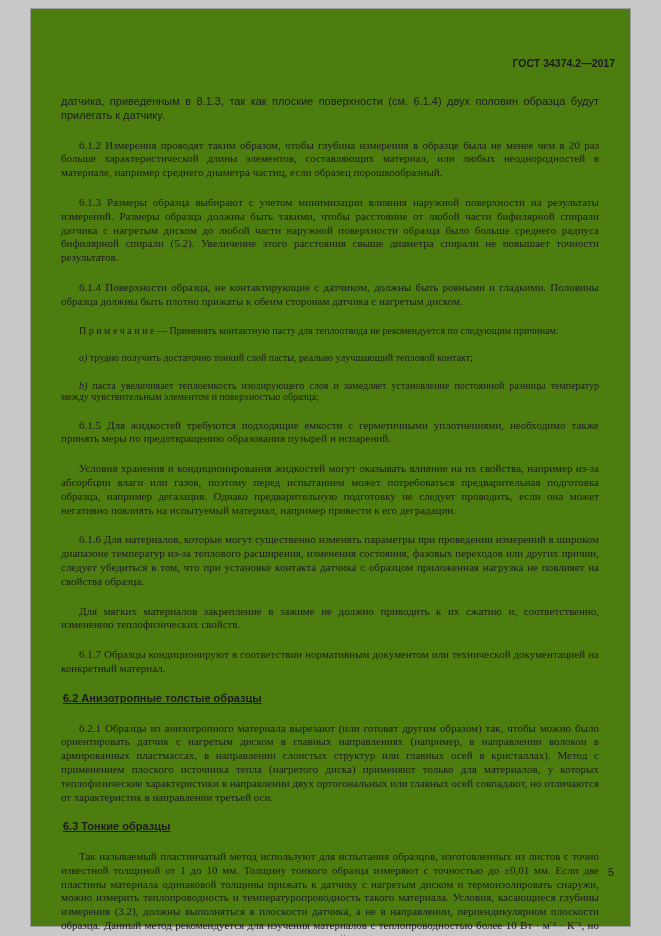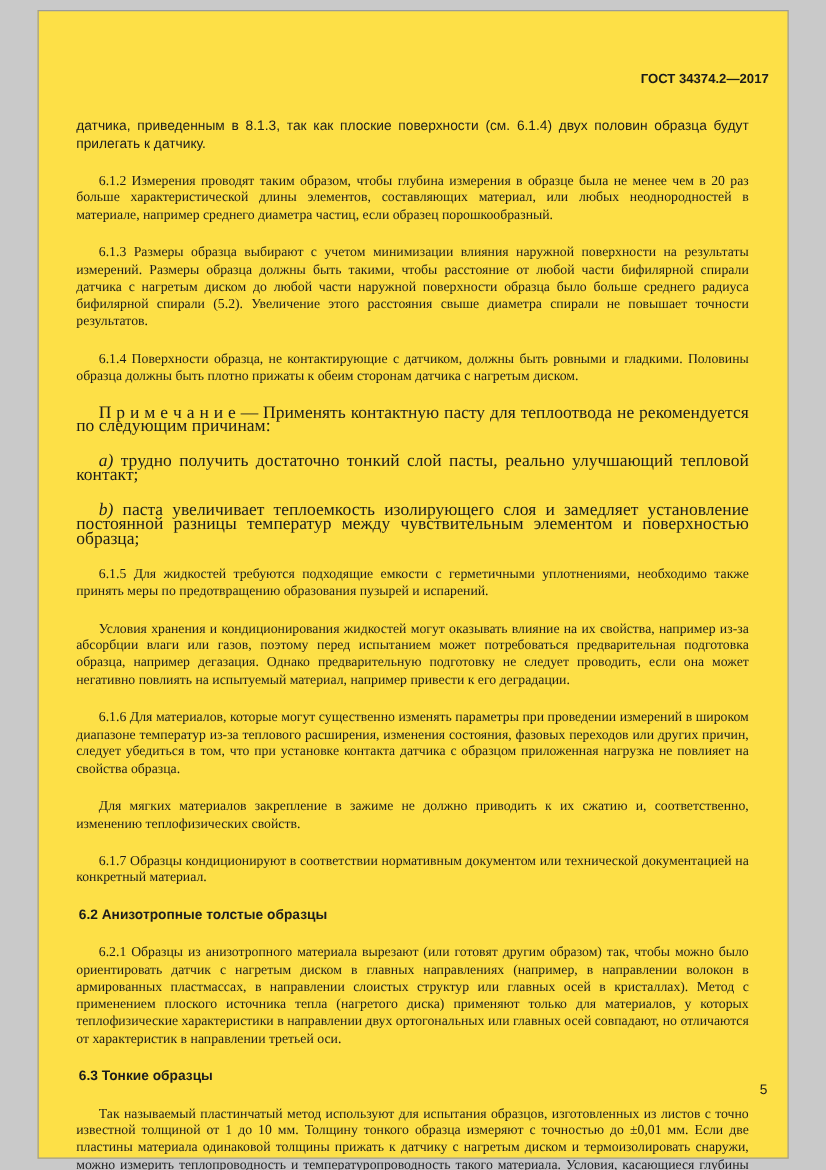--- a/index.html
+++ b/index.html
@@ -13,21 +13,21 @@
     font-family: "Liberation Sans", "DejaVu Sans", sans-serif;
     overflow: hidden;
     position: relative;
   }
   .page {
     position: absolute;
     left: 30px;
     top: 8px;
     width: 601px;
     height: 919px;
-    background: #fde047;
+    background: #4d7c0f;
     border: 1px solid #9b9b9b;
     box-sizing: border-box;
   }
   .page-inner {
     padding: 48px 15px 0 14px;
   }
   .doc-header {
     text-align: right;
     font-weight: bold;
     font-size: 10.5px;
@@ -45,26 +45,27 @@
   }
   .indent {
     text-indent: 18px;
     font-family: Liberation Serif, serif;
   }
   .heading {
     font-weight: bold;
     text-align: left;
     text-indent: 18px;
     margin: 11px 0 10px 0;
+    text-decoration: underline;
   }
   .note-wrap {
     margin: 5px 0 6px 0;
   }
   .note {
-    font-size: 14px;
+    font-size: 10px;
     line-height: 11.5px;
     color: #1c1c1c;
   }
   .note-marker {
     font-style: italic;
   }
   .page-number {
     position: absolute;
     right: 16px;
     bottom: 48px;

